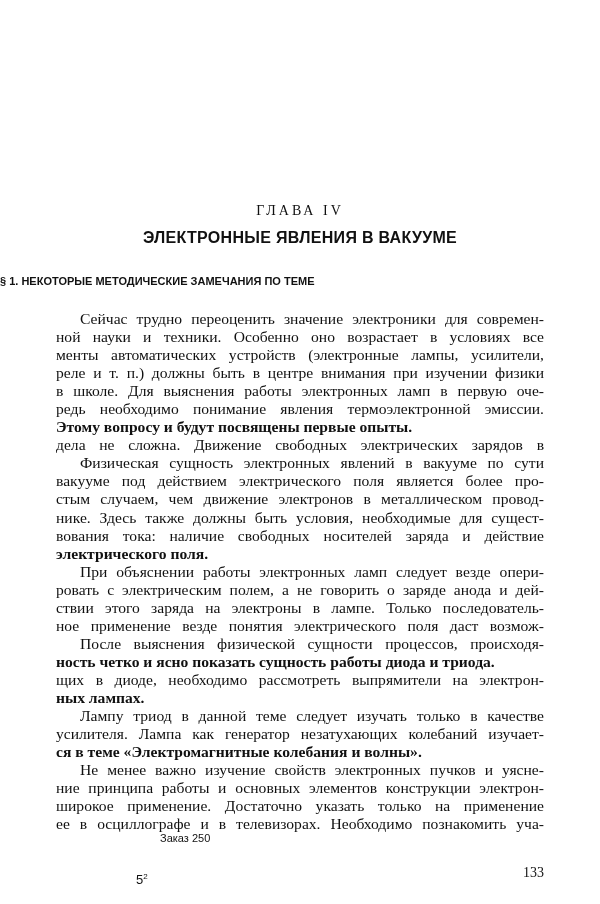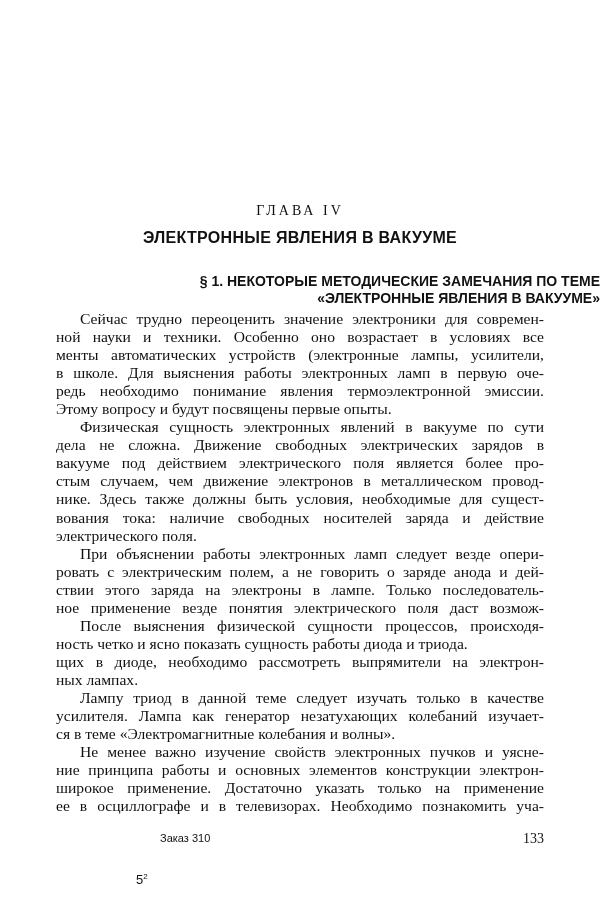--- a/index.html
+++ b/index.html
@@ -4,56 +4,56 @@
 <style>
   html, body { margin: 0; padding: 0; background: #ffffff; }
   body { width: 600px; height: 904px; position: relative; overflow: hidden;
          font-family: "Liberation Serif", "DejaVu Serif", serif; color: #111; }
   .page { position: absolute; left: 0; top: 0; width: 600px; height: 904px; }
   .chapter-label { position: absolute; top: 203px; left: 0; width: 600px; text-align: center;
          font-size: 14px; letter-spacing: 3px; }
   .chapter-title { position: absolute; top: 229px; left: 0; width: 600px; text-align: center;
          font-family: "Liberation Sans", "DejaVu Sans", sans-serif; font-weight: bold;
          font-size: 16px; letter-spacing: 0.3px; }
-  .section-title { position: absolute; top: 273px; left: 0; width: 600px; text-align: right;
+  .section-title { position: absolute; top: 273px; left: 0; width: 600px; text-align: left;
          font-family: "Liberation Sans", "DejaVu Sans", sans-serif; font-weight: bold;
-         font-size: 14px; line-height: 17px; }
+         font-size: 11px; line-height: 17px; }
   .body { position: absolute; top: 310px; left: 56px; width: 488px;
          font-size: 15.6px; line-height: 18.05px; }
   .line { white-space: nowrap; text-align: justify; text-align-last: justify; height: 18.05px; }
-  .line.last { text-align-last: left; }
+  .line.last { text-align-last: left; font-weight: bold; }
   .footer { position: absolute; top: 831px; left: 0; width: 600px; height: 20px;
          font-family: "Liberation Sans", "DejaVu Sans", sans-serif; }
   .sig { position: absolute; left: 136px; font-size: 13px; margin-top: 41px; }
   .sig sup { font-size: 8px; }
   .order { position: absolute; left: 160px; font-size: 11px; top: 1px; }
-  .page-num { position: absolute; right: 56px; font-size: 14px; font-family: "Liberation Serif", serif; }
+  .page-num { position: absolute; right: 56px; font-size: 14px; font-family: "Liberation Serif", serif; margin-top: 34px; }
 </style>
 </head>
 <body>
 
 <div class="page">
   <div class="chapter-label">ГЛАВА IV</div>
   <div class="chapter-title">ЭЛЕКТРОННЫЕ ЯВЛЕНИЯ В ВАКУУМЕ</div>
 
   <div class="section-title">
     <div>§ 1. НЕКОТОРЫЕ МЕТОДИЧЕСКИЕ ЗАМЕЧАНИЯ ПО ТЕМЕ</div>
-    <div>«ЭЛЕКТРОННЫЕ ЯВЛЕНИЯ В ВАКУУМЕ»</div>
   </div>
 
   <div class="body">
     <div class="line" style="text-indent:24px">Сейчас трудно переоценить значение электроники для современ-</div>
     <div class="line">ной науки и техники. Особенно оно возрастает в условиях все</div>
     <div class="line">менты автоматических устройств (электронные лампы, усилители,</div>
+    <div class="line">реле и т. п.) должны быть в центре внимания при изучении физики</div>
     <div class="line">в школе. Для выяснения работы электронных ламп в первую оче-</div>
     <div class="line">редь необходимо понимание явления термоэлектронной эмиссии.</div>
     <div class="line last">Этому вопросу и будут посвящены первые опыты.</div>
 
+    <div class="line">дела не сложна. Движение свободных электрических зарядов в</div>
     <div class="line" style="text-indent:24px">Физическая сущность электронных явлений в вакууме по сути</div>
-    <div class="line">дела не сложна. Движение свободных электрических зарядов в</div>
     <div class="line">вакууме под действием электрического поля является более про-</div>
     <div class="line">стым случаем, чем движение электронов в металлическом провод-</div>
     <div class="line">нике. Здесь также должны быть условия, необходимые для сущест-</div>
     <div class="line">вования тока: наличие свободных носителей заряда и действие</div>
     <div class="line last">электрического поля.</div>
 
     <div class="line" style="text-indent:24px">При объяснении работы электронных ламп следует везде опери-</div>
     <div class="line">ровать с электрическим полем, а не говорить о заряде анода и дей-</div>
     <div class="line">ствии этого заряда на электроны в лампе. Только последователь-</div>
     <div class="line">ное применение везде понятия электрического поля даст возмож-</div>
@@ -68,16 +68,16 @@
     <div class="line last">ся в теме «Электромагнитные колебания и волны».</div>
 
     <div class="line" style="text-indent:24px">Не менее важно изучение свойств электронных пучков и уясне-</div>
     <div class="line">ние принципа работы и основных элементов конструкции электрон-</div>
     <div class="line">широкое применение. Достаточно указать только на применение</div>
     <div class="line">ее в осциллографе и в телевизорах. Необходимо познакомить уча-</div>
   </div>
 
   <div class="footer">
     <span class="sig"><span>5</span><sup>2</sup></span>
-    <span class="order">Заказ 310</span>
+    <span class="order">Заказ 250</span>
     <span class="page-num">133</span>
   </div>
 </div>
 
 </body></html>

